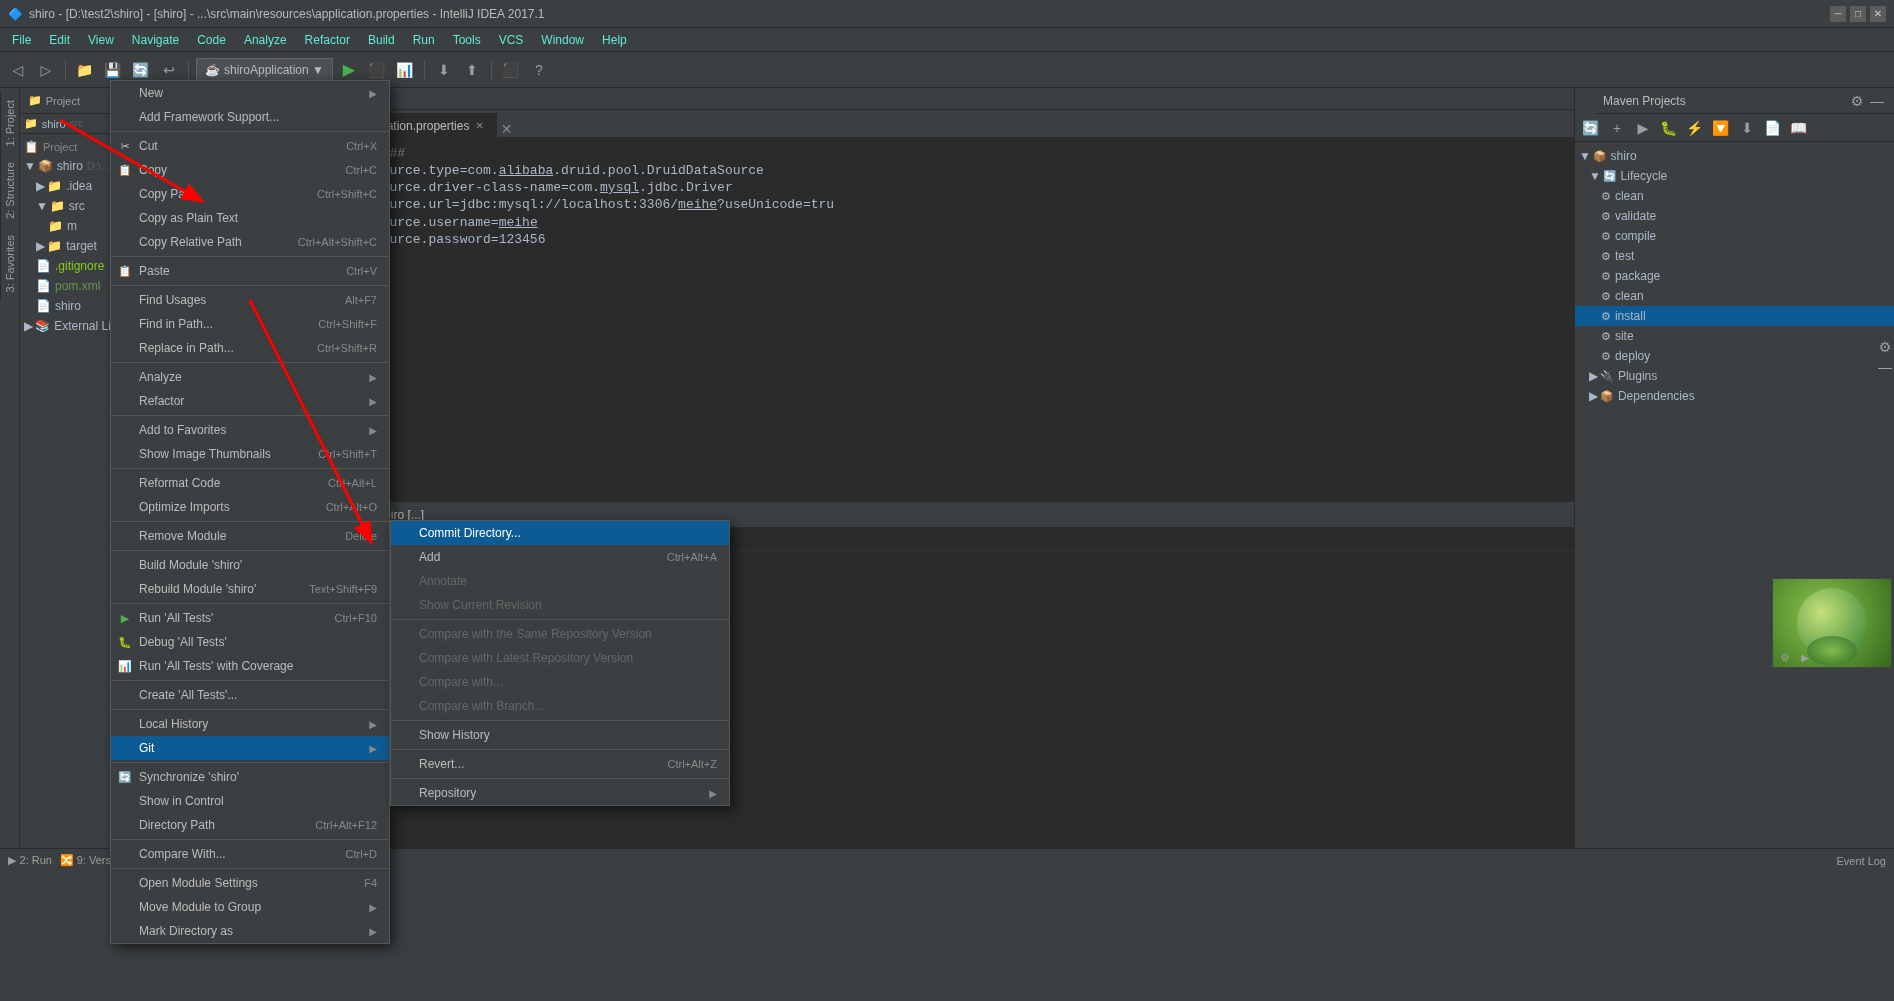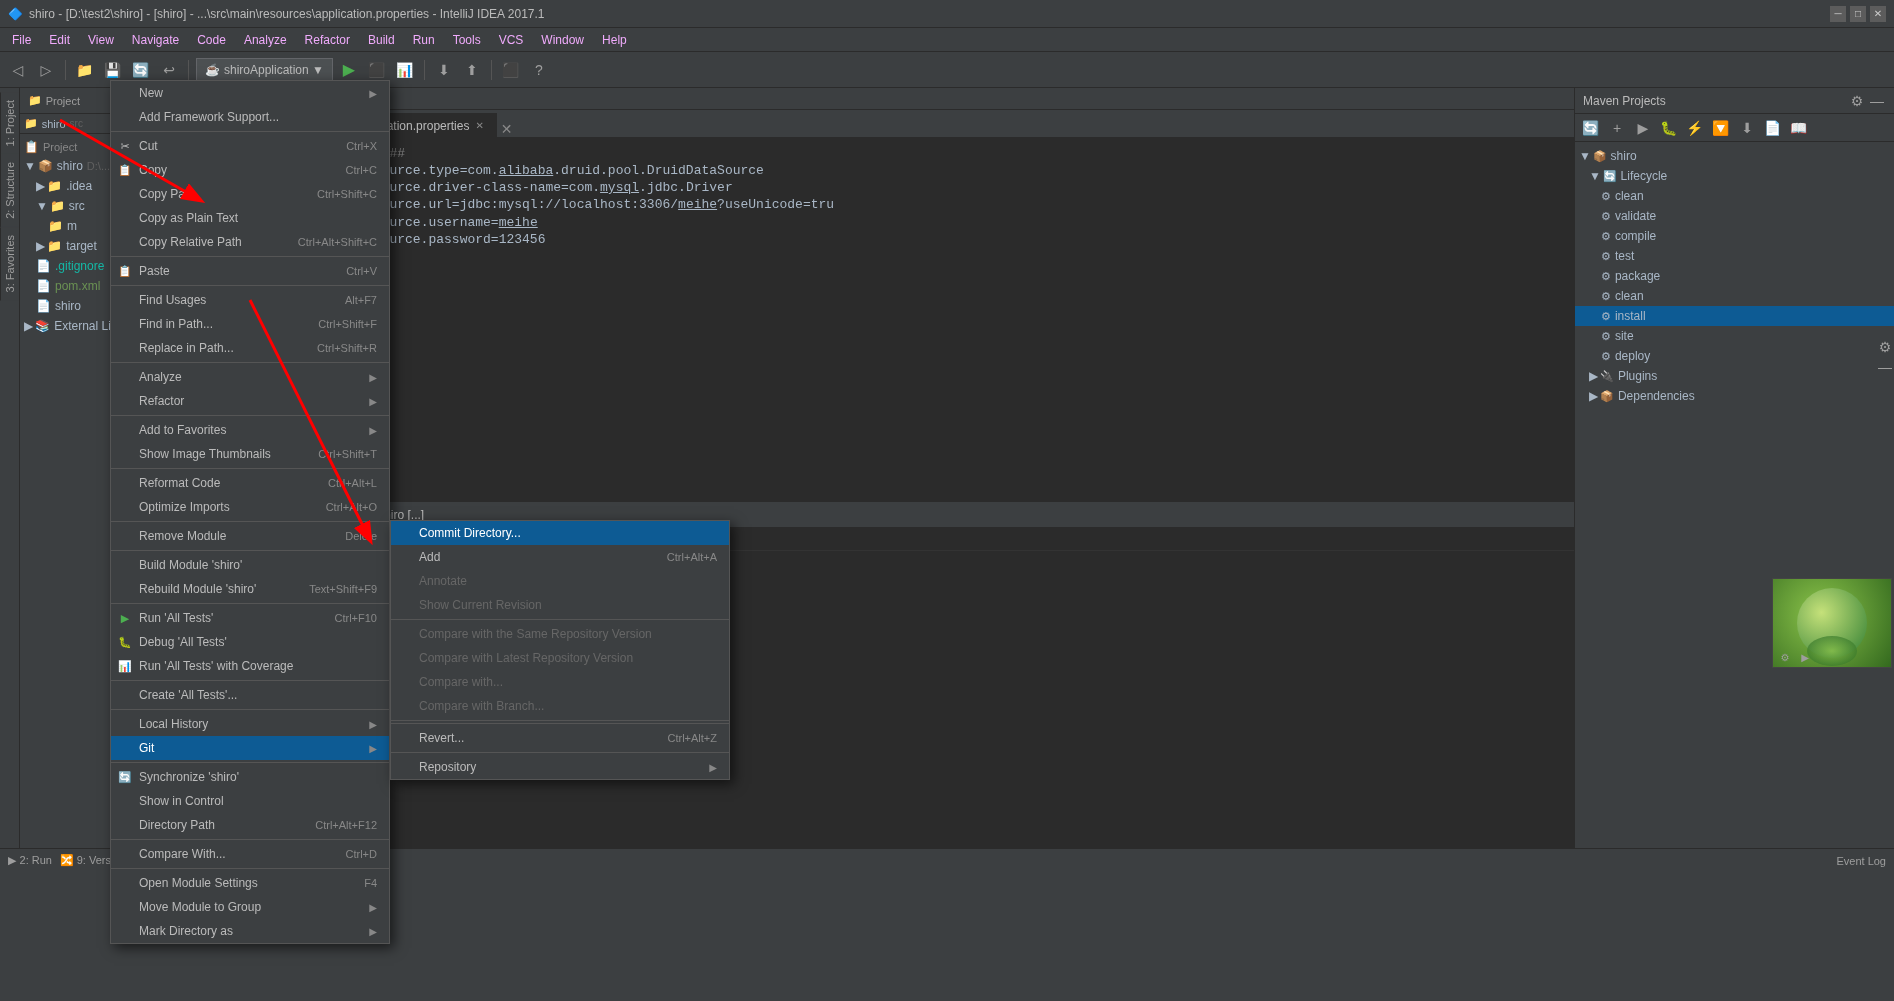--- a/index.html
+++ b/index.html
@@ -51,21 +51,21 @@
       height: 24px;
       display: flex;
       align-items: center;
       padding: 0 4px;
       border-bottom: 1px solid #2b2b2b;
       gap: 2px;
     }
     .menu-item {
       padding: 2px 8px;
       cursor: pointer;
-      color: #f0abfc;
+      color: #5eead4;
       font-size: 12px;
     }
 
     
     .toolbar {
       background: #3c3f41;
       height: 36px;
       display: flex;
       align-items: center;
       padding: 0 6px;
@@ -188,20 +188,21 @@
     .maven-header {
       height: 26px;
       background: #3c3f41;
       display: flex;
       align-items: center;
       padding: 0 8px;
       border-bottom: 1px solid #2b2b2b;
       font-size: 12px;
       color: #bbbbbb;
       justify-content: space-between;
+      margin-left: 20px;
     }
     .maven-toolbar {
       height: 28px;
       display: flex;
       align-items: center;
       padding: 0 4px;
       gap: 2px;
       border-bottom: 1px solid #2b2b2b;
     }
     .maven-tree {
@@ -427,21 +428,21 @@
       </div>
 
       <div class="tree-item" style="padding-left:16px;">
         <span style="margin-right:2px;">▶</span>
         <span class="icon">📁</span>
         <span>target</span>
       </div>
 
       <div class="tree-item" style="padding-left:16px;">
         <span class="icon">📄</span>
-        <span style="color:#14b8a6;">.gitignore</span>
+        <span style="color:#84cc16;">.gitignore</span>
       </div>
 
       <div class="tree-item" style="padding-left:16px;">
         <span class="icon">📄</span>
         <span style="color:#6a9153;">pom.xml</span>
       </div>
 
       <div class="tree-item" style="padding-left:16px;">
         <span class="icon">📄</span>
         <span>shiro</span>
@@ -800,20 +801,23 @@
   <div class="ctx-item disabled">
     <span>Compare with Latest Repository Version</span>
   </div>
   <div class="ctx-item disabled">
     <span>Compare with...</span>
   </div>
   <div class="ctx-item disabled">
     <span>Compare with Branch...</span>
   </div>
   <div class="ctx-separator"></div>
+  <div class="ctx-item">
+    <span>Show History</span>
+  </div>
   <div class="ctx-separator"></div>
   <div class="ctx-item">
     <span>Revert...</span>
     <span class="shortcut">Ctrl+Alt+Z</span>
   </div>
   <div class="ctx-separator"></div>
   <div class="ctx-item">
     <span>Repository</span>
     <span class="arrow">▶</span>
   </div>

